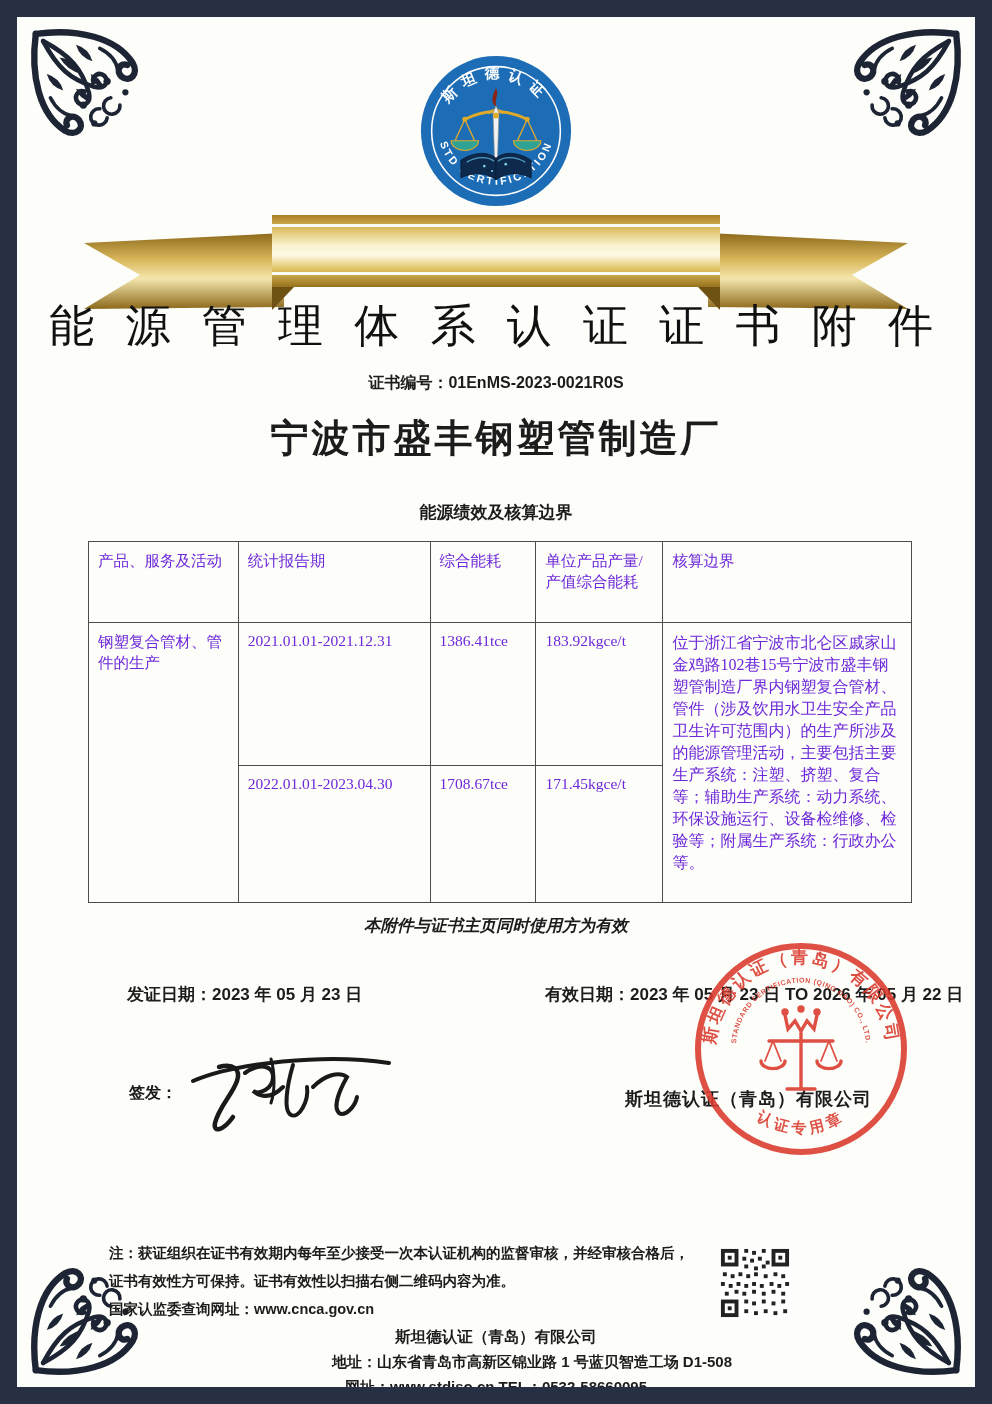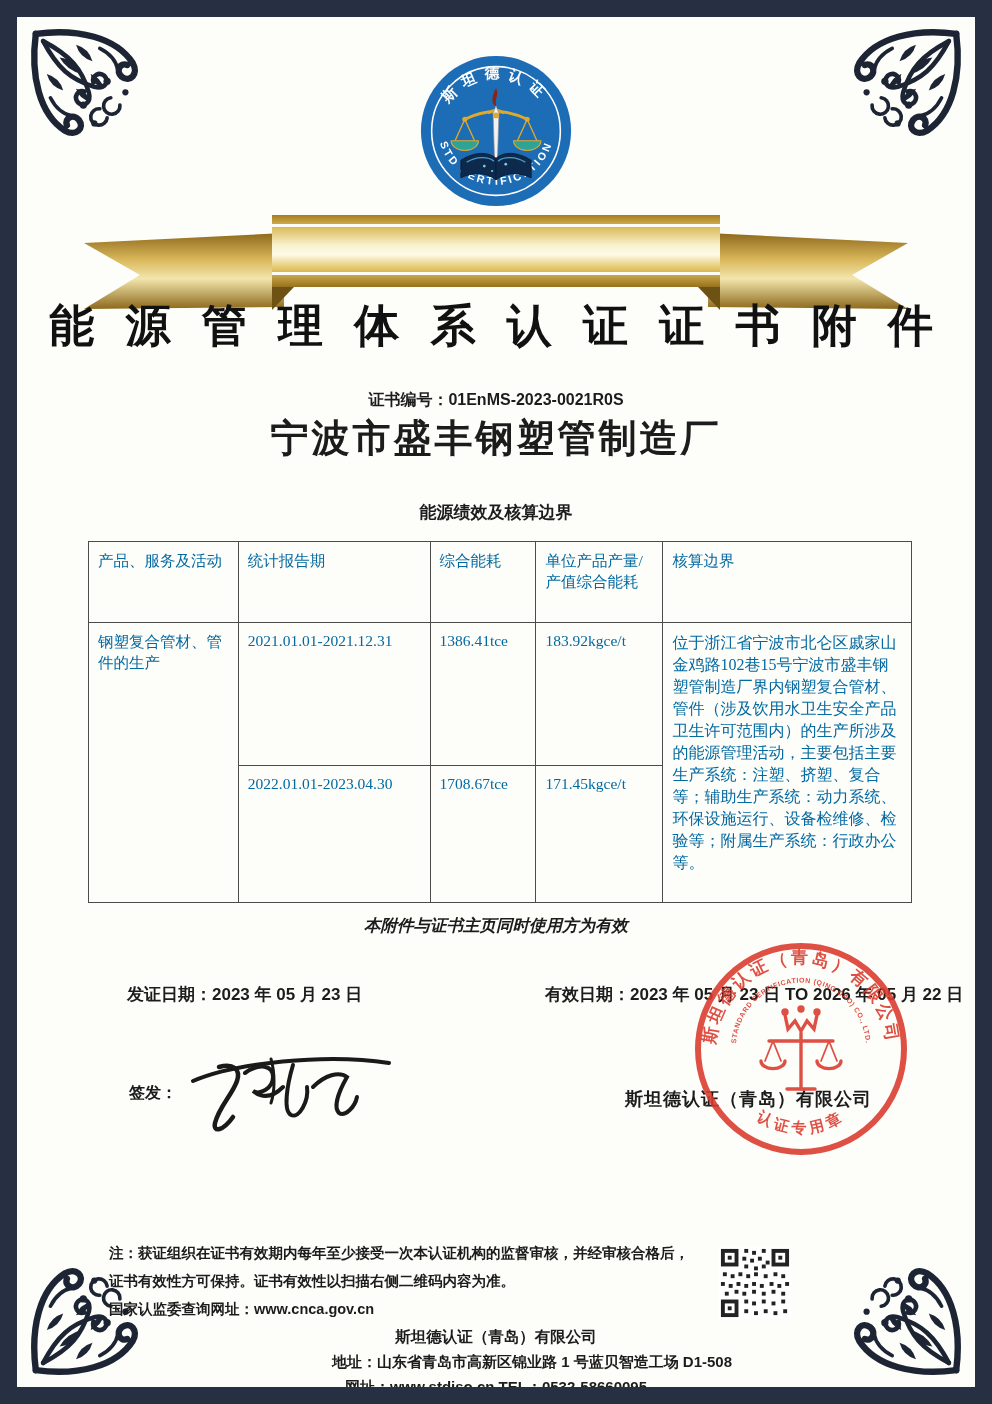--- a/index.html
+++ b/index.html
@@ -12,27 +12,27 @@
 
   .corner{position:absolute;width:128px;height:128px;pointer-events:none;}
   .corner.tl{top:4px;left:6px;}
   .corner.tr{top:4px;right:6px;transform:scaleX(-1);}
   .corner.bl{bottom:4px;left:6px;transform:scaleY(-1);}
   .corner.br{bottom:4px;right:6px;transform:scale(-1,-1);}
 
   .logo{top:36px;left:401px;width:156px;height:156px;}
   .ribbon{top:196px;left:59px;width:840px;height:100px;}
 
-  .title{top:279px;font-size:45px;font-weight:700;letter-spacing:10px;color:#111;}
-  .certno{top:373px;font-size:16px;font-weight:700;}
+  .title{top:279px;font-size:45px;font-weight:400;letter-spacing:10px;color:#111;}
+  .certno{top:356px;font-size:16px;font-weight:700;}
   .company{top:396px;font-size:38px;font-weight:800;letter-spacing:3px;}
   .subtitle{top:484px;font-size:17px;font-weight:600;}
 
   table.energy{position:absolute;top:524px;left:71px;width:824px;border-collapse:collapse;
-    font-family:"Liberation Serif","DejaVu Serif",serif;font-size:15.5px;color:#0369a1;}
+    font-family:"Liberation Serif","DejaVu Serif",serif;font-size:15.5px;color:#6d28d9;}
   table.energy th,table.energy td{border:1.4px solid #4c4c4c;vertical-align:top;
     padding:9px 9px;text-align:left;font-weight:400;}
   table.energy tr.hd th{height:62px;}
   table.energy tr.r1 td{height:124px;}
   table.energy tr.r2 td{height:118px;}
   td.boundary{line-height:22px;font-size:16px;text-align:justify;}
 
   .validity{top:898px;font-size:16.5px;font-weight:700;font-style:italic;}
   .issue-date{top:966px;left:110px;font-size:17px;font-weight:700;}
   .valid-date{top:966px;left:528px;font-size:17px;font-weight:700;}

